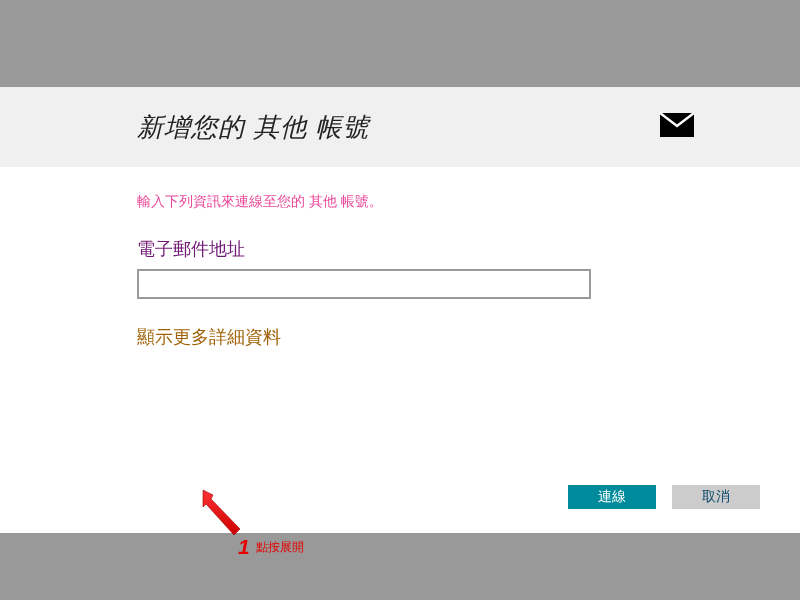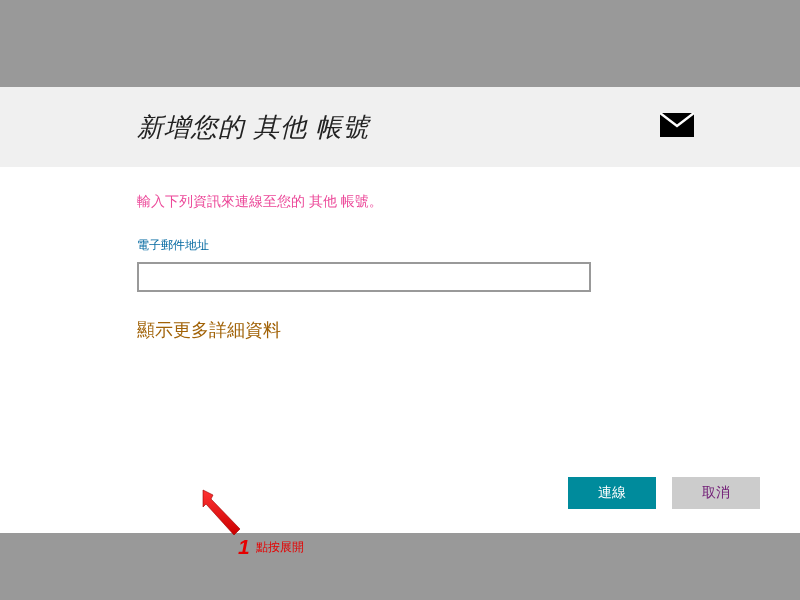--- a/index.html
+++ b/index.html
@@ -42,22 +42,22 @@
     }
     .instruction {
       font-size: 14px;
       color: #ec4899;
       margin-bottom: 26px;
     }
     .field-group {
       margin-bottom: 20px;
     }
     .field-label {
-      font-size: 12px;
-      color: #0369a1;
+      font-size: 18px;
+      color: #701a75;
       display: block;
       margin-bottom: 8px;
     }
     .text-input {
       width: 454px;
       height: 30px;
       border: 2px solid #999999;
       padding: 0 6px;
       font-size: 14px;
       outline: none;
@@ -95,33 +95,33 @@
     }
     .buttons {
       position: absolute;
       bottom: 24px;
       right: 40px;
       display: flex;
       gap: 16px;
     }
     .btn {
       width: 88px;
-      height: 32px;
+      height: 24px;
       border: none;
       font-size: 14px;
       cursor: pointer;
       font-family: inherit;
     }
     .btn-primary {
       background: #008b9c;
       color: #fff;
     }
     .btn-secondary {
       background: #cccccc;
-      color: #701a75;
+      color: #0c4a6e;
     }
   </style>
 </head>
 <body>
 
 <div class="dialog">
   <div class="header">
     <div class="header-title">新增您的 其他 帳號</div>
     <div class="mail-icon">
       <svg width="34" height="24" viewBox="0 0 34 24">

